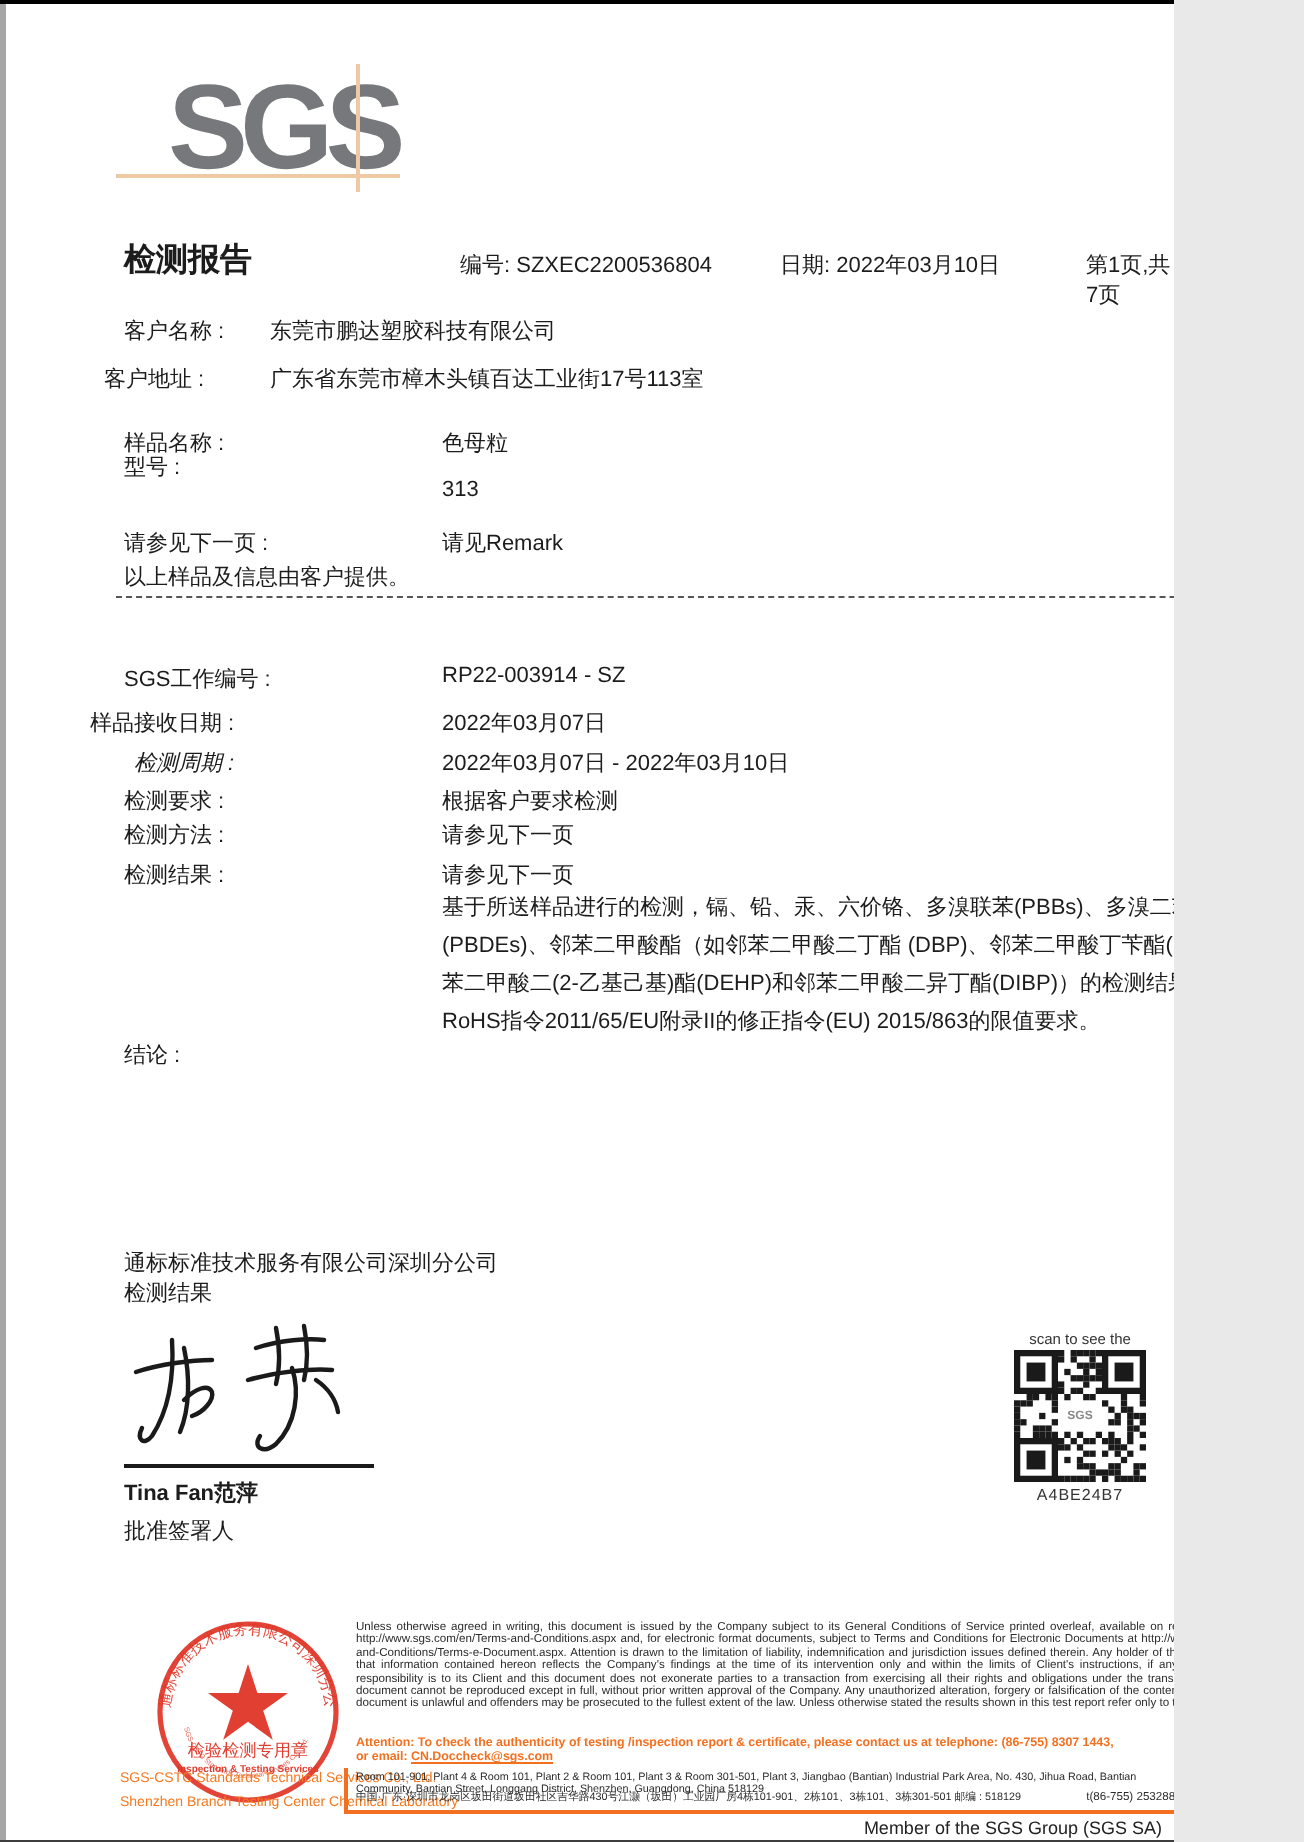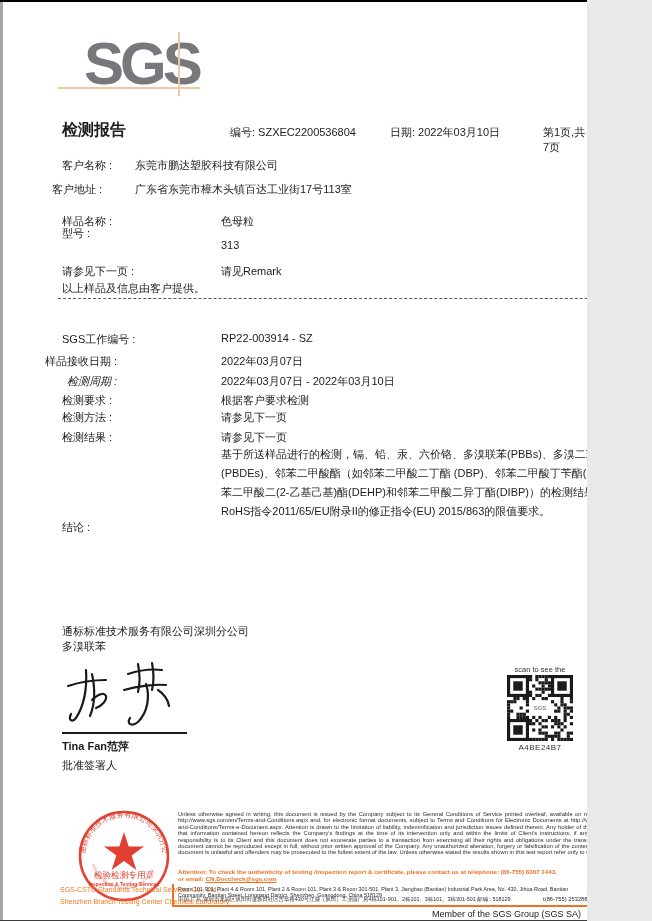--- a/index.html
+++ b/index.html
@@ -82,21 +82,21 @@
   <div class="abs val" style="left:221px;top:391px;">根据客户要求检测</div>
   <div class="abs lbl" style="left:62px;top:408px;">检测方法 :</div>
   <div class="abs val" style="left:221px;top:408px;">请参见下一页</div>
   <div class="abs lbl" style="left:62px;top:428px;">检测结果 :</div>
   <div class="abs val" style="left:221px;top:428px;">请参见下一页</div>
 
   <div class="abs lbl" style="left:62px;top:470px;margin-top:48px;">结论 :</div>
   <div class="abs para" style="left:221px;top:443px;">基于所送样品进行的检测，镉、铅、汞、六价铬、多溴联苯(PBBs)、多溴二苯醚(PBDEs)、邻苯二甲酸酯（如邻苯二甲酸二丁酯 (DBP)、邻苯二甲酸丁苄酯(BBP)、邻苯二甲酸二(2-乙基己基)酯(DEHP)和邻苯二甲酸二异丁酯(DIBP)）的检测结果符合欧盟RoHS指令2011/65/EU附录II的修正指令(EU) 2015/863的限值要求。</div>
 
   <div class="abs small-cn" style="left:62px;top:622px;">通标标准技术服务有限公司深圳分公司</div>
-  <div class="abs small-cn" style="left:62px;top:637px;">多溴联苯</div>
+  <div class="abs small-cn" style="left:62px;top:637px;">检测结果</div>
   <svg class="abs" style="left:62px;top:658px;" width="140" height="70" viewBox="0 0 140 70">
     <g fill="none" stroke="#1a1a1a" stroke-width="2.2" stroke-linecap="round">
       <path d="M6,26 C18,22 34,20 44,20"></path>
       <path d="M24,10 C25,26 23,44 14,58 C10,63 6,60 9,54"></path>
       <path d="M30,14 C33,28 33,44 28,56"></path>
       <path d="M30,40 C36,34 42,32 44,36 C45,40 40,46 34,48"></path>
       <path d="M66,14 C78,10 92,9 100,10"></path>
       <path d="M76,4 C78,14 78,24 76,32"></path>
       <path d="M90,3 C92,13 92,22 90,30"></path>
       <path d="M62,30 C76,26 94,24 104,25"></path>

